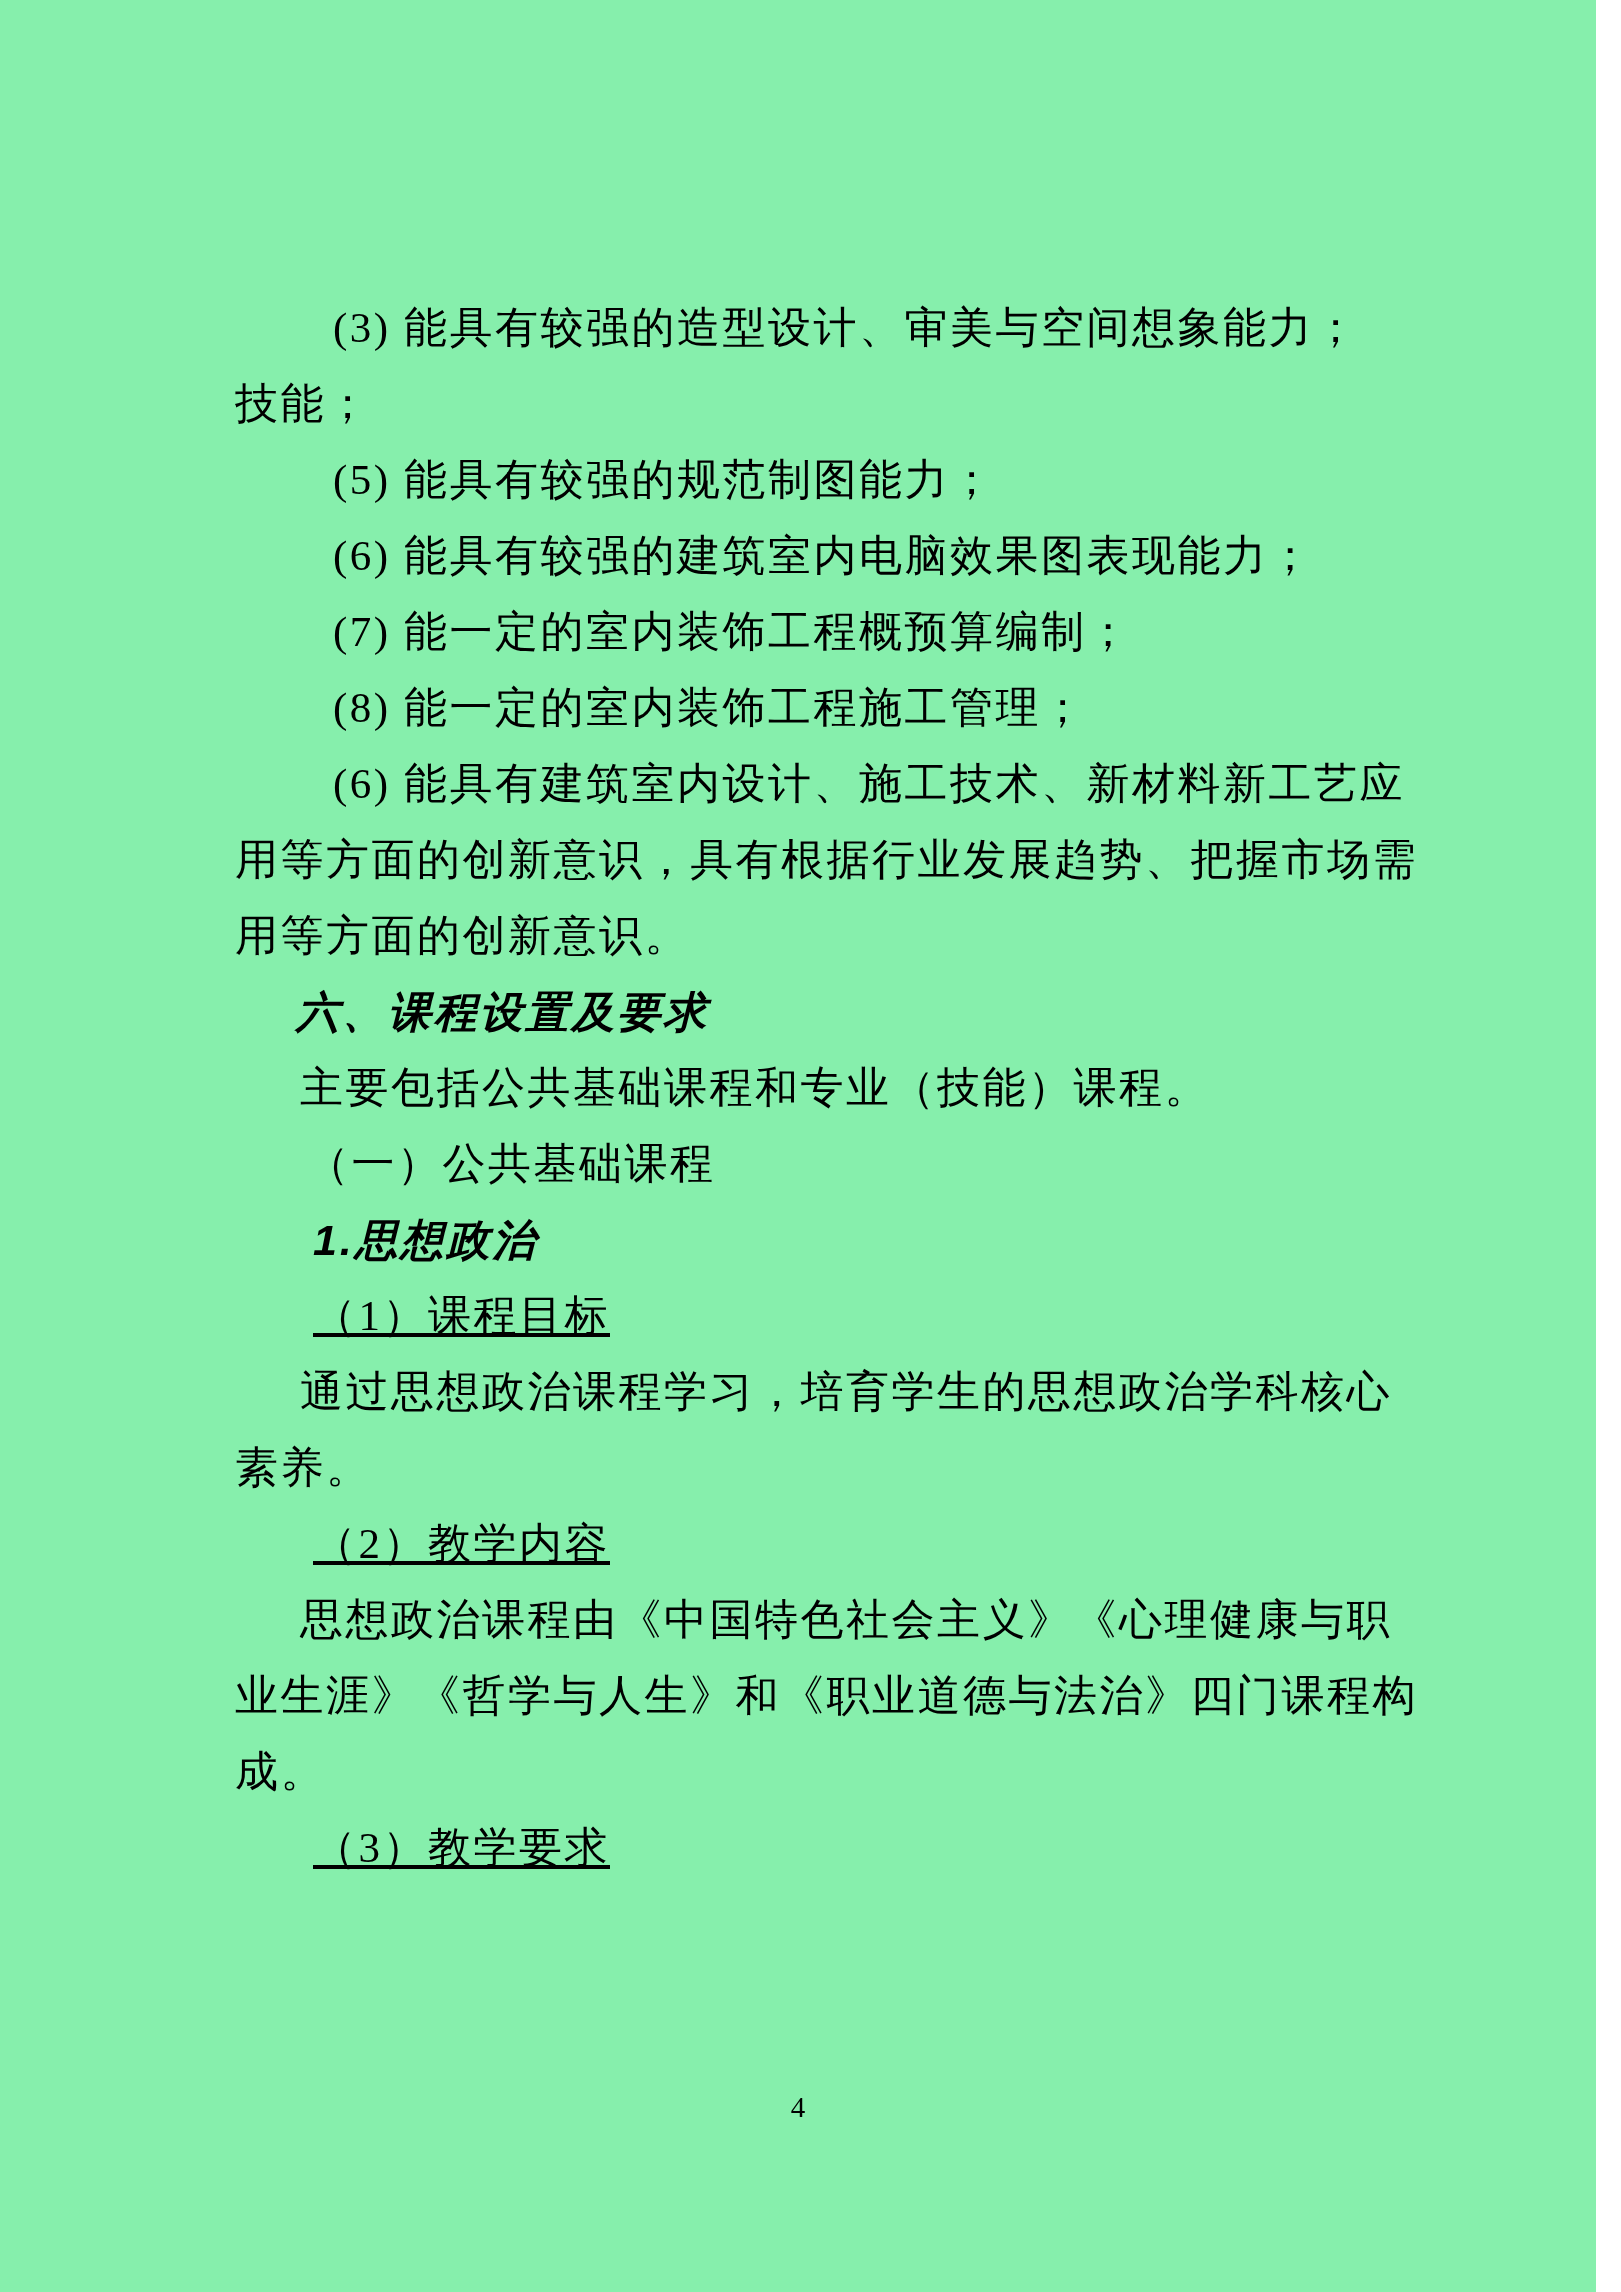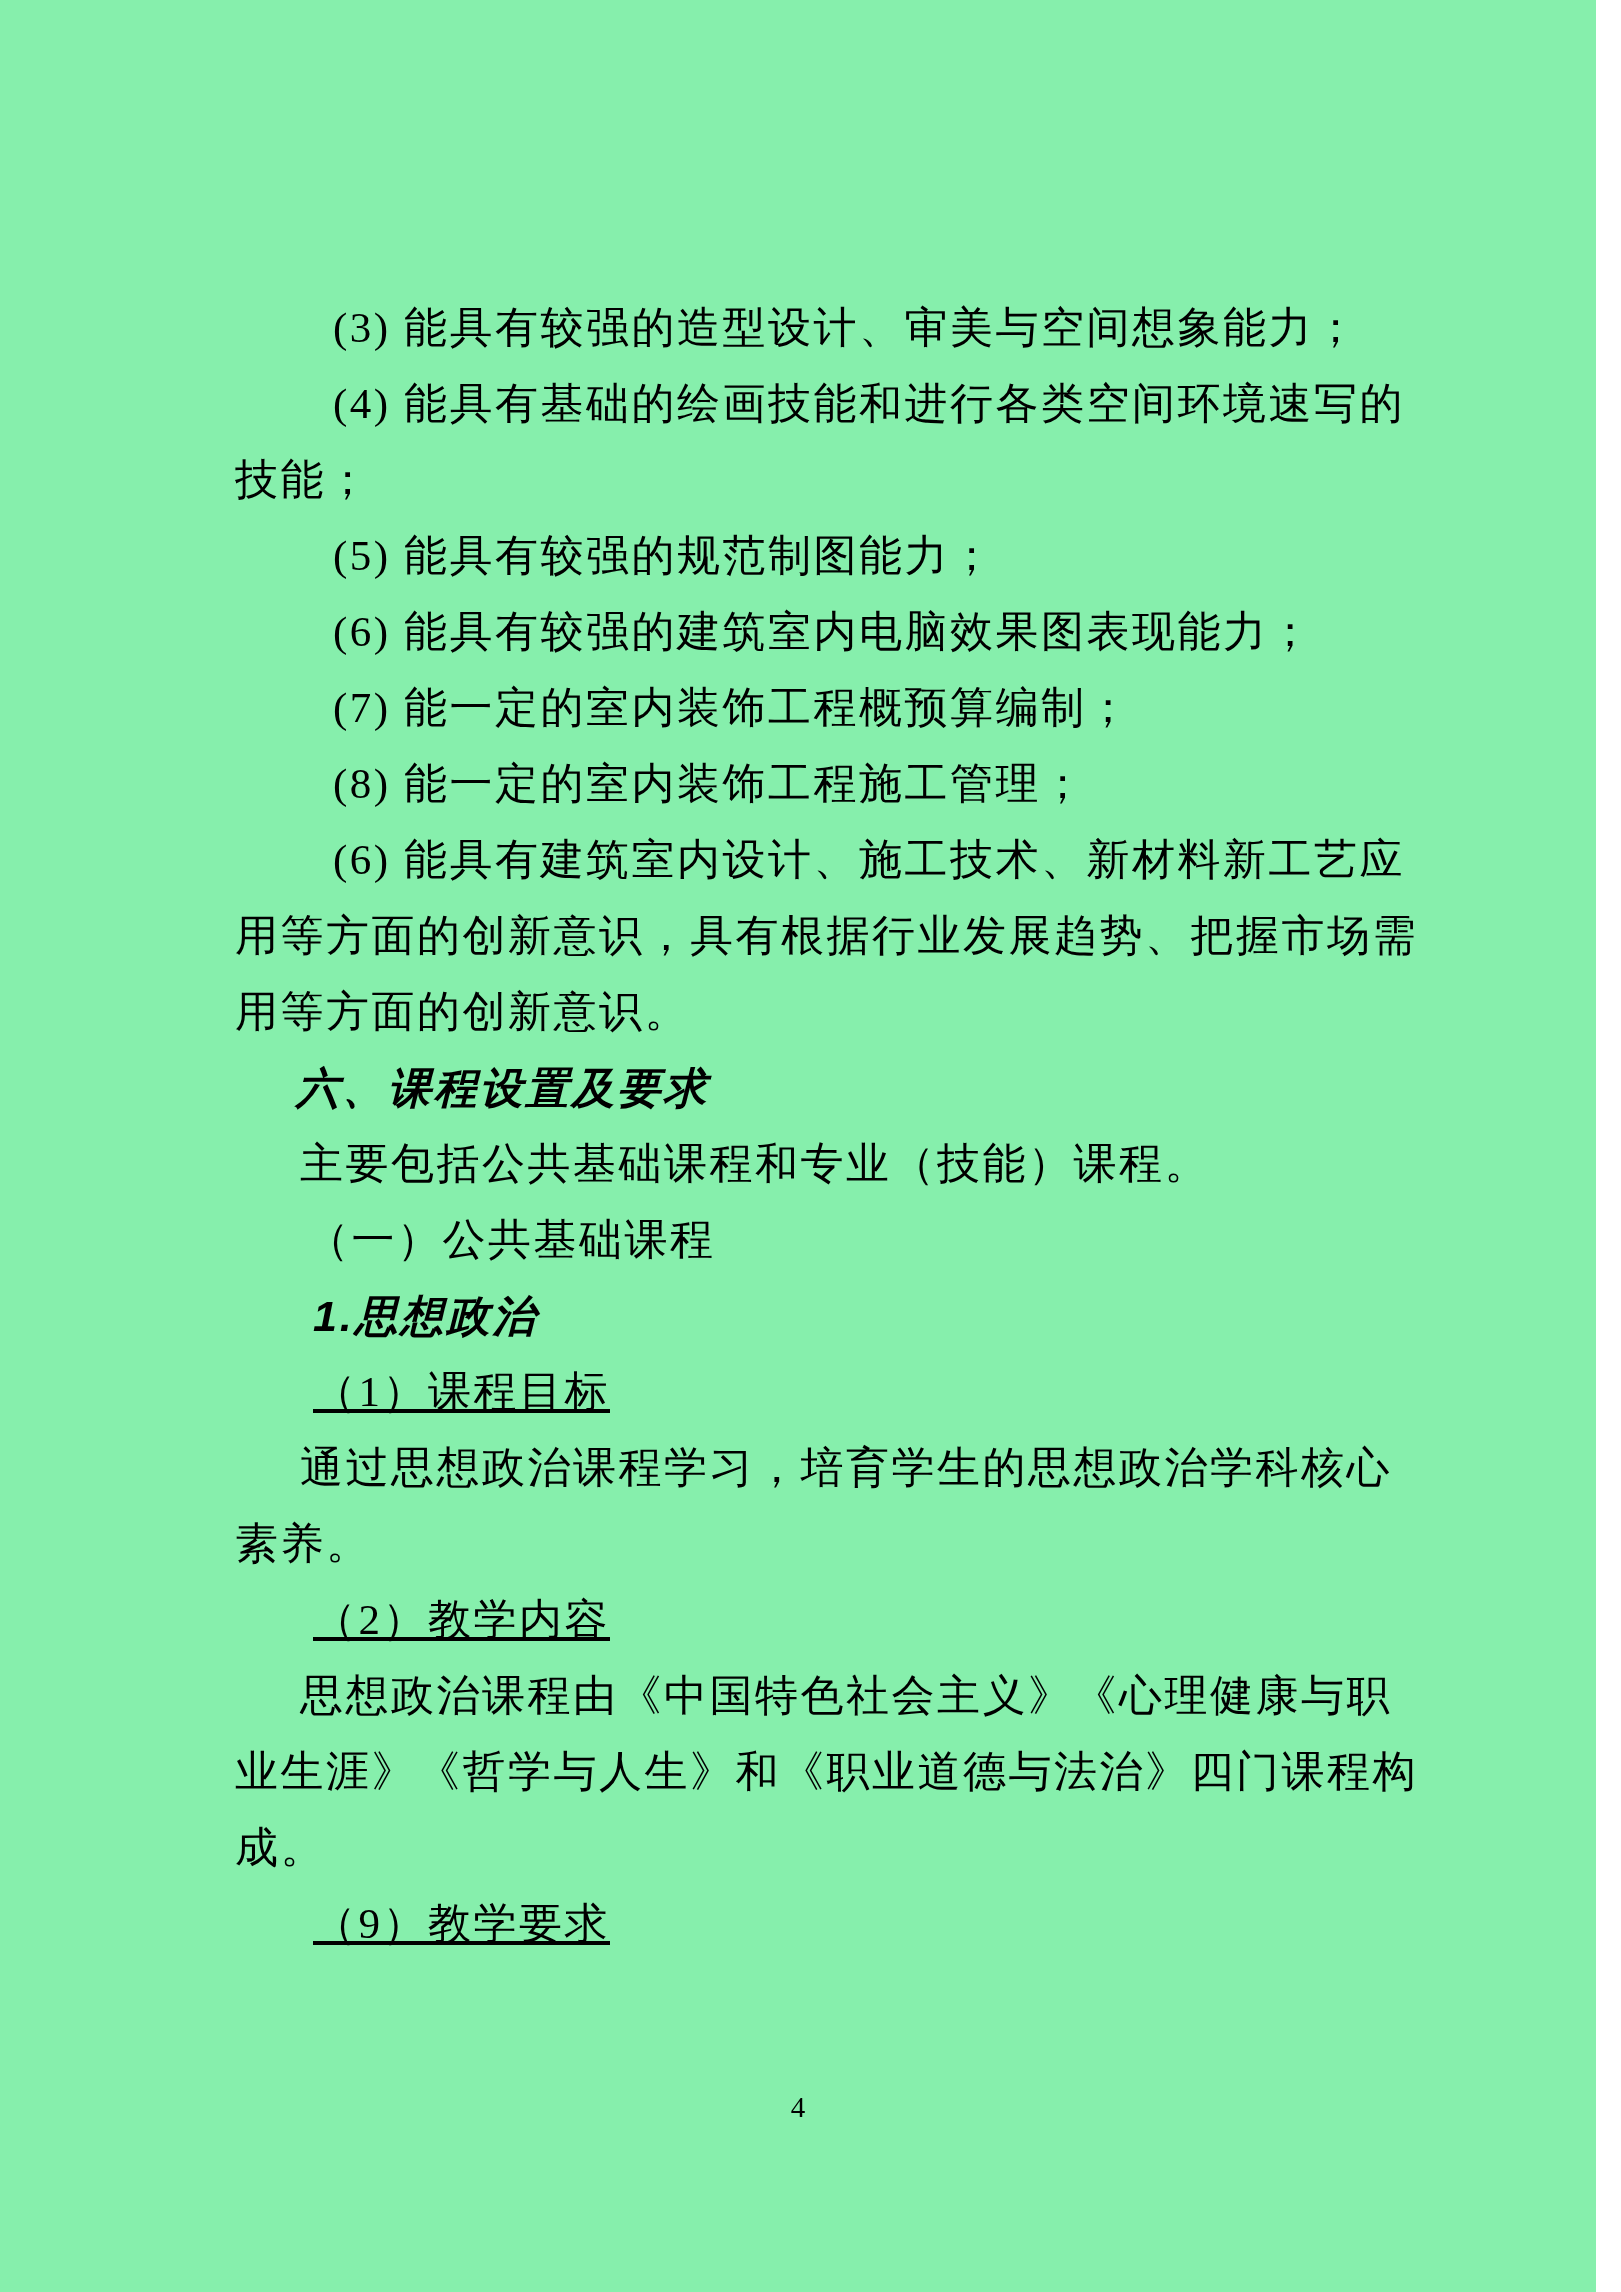--- a/index.html
+++ b/index.html
@@ -53,37 +53,36 @@
     font-size: 29px;
     color: #000000;
   }
 </style>
 </head>
 <body>
 
 <div class="page">
   <div class="content">
     <div class="line i-item">(3) 能具有较强的造型设计、审美与空间想象能力；</div>
-    <div class="line i-item">(4) 能具有基础的绘画技能和进行各类空间环境速写的</div>
     <div class="line">技能；</div>
     <div class="line i-item">(5) 能具有较强的规范制图能力；</div>
     <div class="line i-item">(6) 能具有较强的建筑室内电脑效果图表现能力；</div>
     <div class="line i-item">(7) 能一定的室内装饰工程概预算编制；</div>
     <div class="line i-item">(8) 能一定的室内装饰工程施工管理；</div>
     <div class="line i-item">(6) 能具有建筑室内设计、施工技术、新材料新工艺应</div>
     <div class="line">用等方面的创新意识，具有根据行业发展趋势、把握市场需</div>
     <div class="line">用等方面的创新意识。</div>
     <div class="line i-head bold">六、课程设置及要求</div>
     <div class="line i-para">主要包括公共基础课程和专业（技能）课程。</div>
     <div class="line i-sect">（一）公共基础课程</div>
     <div class="line i-num bold">1.思想政治</div>
     <div class="line i-sub">（1）课程目标</div>
     <div class="line i-para">通过思想政治课程学习，培育学生的思想政治学科核心</div>
     <div class="line">素养。</div>
     <div class="line i-sub">（2）教学内容</div>
     <div class="line i-para">思想政治课程由《中国特色社会主义》《心理健康与职</div>
     <div class="line">业生涯》《哲学与人生》和《职业道德与法治》四门课程构</div>
     <div class="line">成。</div>
-    <div class="line i-sub">（9）教学要求</div>
+    <div class="line i-sub">（3）教学要求</div>
   </div>
   <div class="page-number">4</div>
 </div>
 
 
 </body></html>

